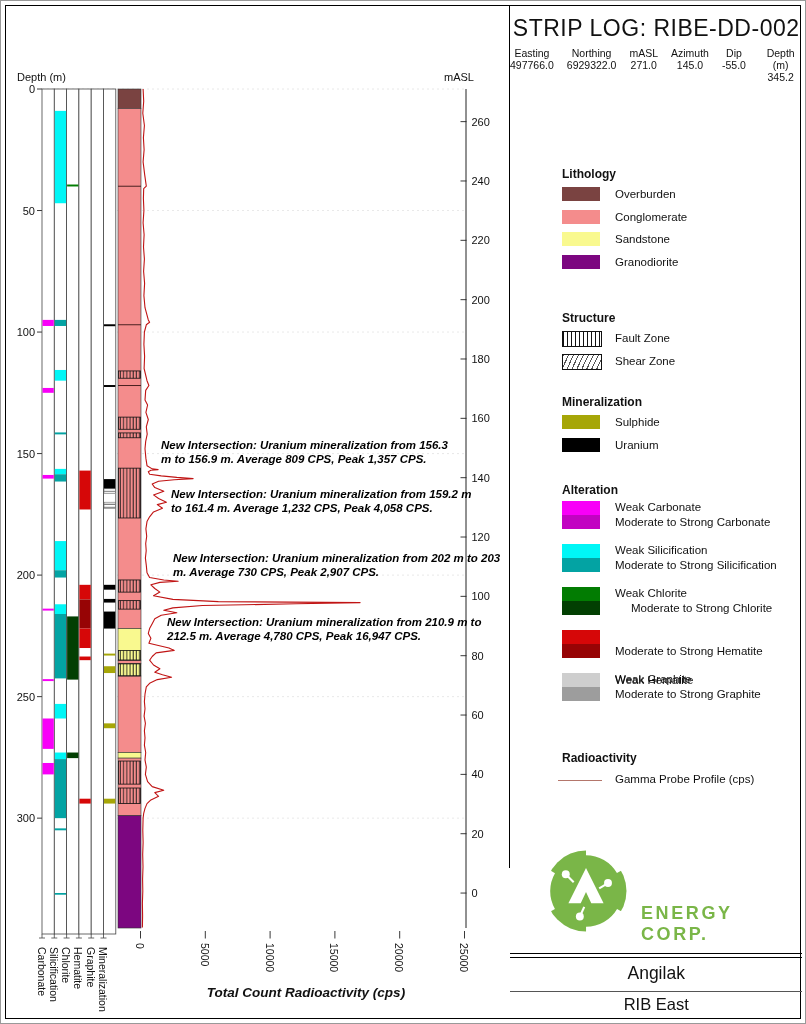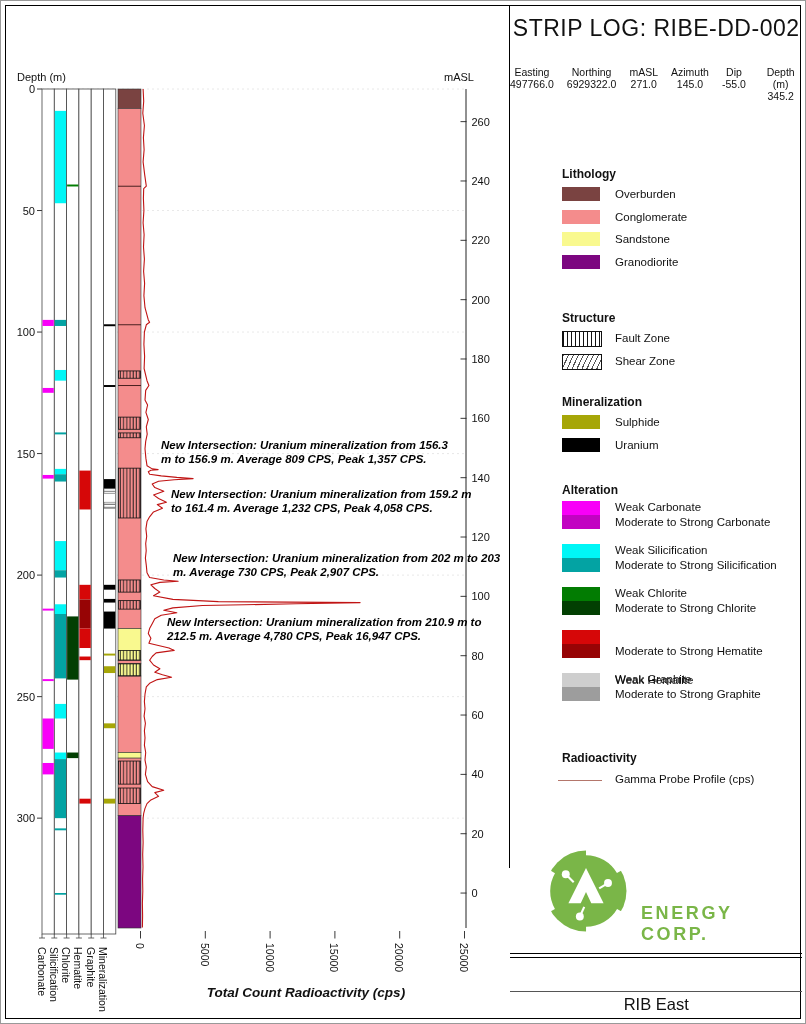--- a/index.html
+++ b/index.html
@@ -15,21 +15,21 @@
   .rad-title{position:absolute;left:143px;top:984px;width:324px;text-align:center;
              font-weight:bold;font-style:italic;font-size:13.5px;}
   .ann{position:absolute;font-weight:bold;font-style:italic;font-size:11.5px;
        line-height:1.18;color:#000;}
   
   .panel{position:absolute;left:508px;top:4px;width:292.4px;height:863px;
          border-left:1.6px solid #000;}
   .hdr-title{position:absolute;left:0;top:10px;width:100%;text-align:center;
              font-size:23px;letter-spacing:.5px;}
   .hdr-fields{position:absolute;left:0;top:42px;width:100%;display:flex;
-              justify-content:center;gap:13px;margin-top:19px;}
+              justify-content:center;gap:13px;}
   .hdr-field{text-align:center;font-size:10.5px;line-height:12px;}
   .hdr-notes{position:absolute;left:0;top:72px;width:100%;text-align:center;
              font-size:10.5px;line-height:12.5px;}
   .legend-title{position:absolute;left:0;top:126px;width:100%;text-align:center;
                 font-weight:bold;font-size:16.5px;}
   .lg-sec-title{position:absolute;left:52px;font-weight:bold;font-size:12px;}
   .lg-label{position:absolute;left:105px;font-size:11.5px;}
   .lg-sw{position:absolute;left:52px;width:38px;}
   .sw-fault{background:repeating-linear-gradient(90deg,#111 0 1px,#fff 1px 4px);
             border:1px solid #111;}
@@ -296,21 +296,21 @@
         <div class="lg-sw" style="top: 510px; height: 14px; background: rgb(194, 3, 194);"></div>
         <div class="lg-label" style="top:496px;">Weak Carbonate</div>
         <div class="lg-label" style="top:510.5px;">Moderate to Strong Carbonate</div>
         <div class="lg-sw" style="top: 539px; height: 14px; background: rgb(0, 246, 246);"></div>
         <div class="lg-sw" style="top: 553px; height: 14px; background: rgb(3, 163, 163);"></div>
         <div class="lg-label" style="top:539px;">Weak Silicification</div>
         <div class="lg-label" style="top:553.5px;">Moderate to Strong Silicification</div>
         <div class="lg-sw" style="top: 582px; height: 14px; background: rgb(2, 124, 2);"></div>
         <div class="lg-sw" style="top: 596px; height: 14px; background: rgb(2, 63, 2);"></div>
         <div class="lg-label" style="top:582px;">Weak Chlorite</div>
-        <div class="lg-label" style="top:596.5px;">Moderate to Strong Chlorite</div>
+        <div class="lg-label" style="top:596.5px;margin-left:16px;">Moderate to Strong Chlorite</div>
         <div class="lg-sw" style="top: 625px; height: 14px; background: rgb(214, 7, 8);"></div>
         <div class="lg-sw" style="top: 639px; height: 14px; background: rgb(151, 4, 5);"></div>
         <div class="lg-label" style="top:625px;margin-top:44px;">Weak Hematite</div>
         <div class="lg-label" style="top:639.5px;">Moderate to Strong Hematite</div>
         <div class="lg-sw" style="top: 668px; height: 14px; background: rgb(206, 206, 206);"></div>
         <div class="lg-sw" style="top: 682px; height: 14px; background: rgb(157, 157, 157);"></div>
         <div class="lg-label" style="top:668px;">Weak Graphite</div>
         <div class="lg-label" style="top:682.5px;">Moderate to Strong Graphite</div>
         <div class="lg-sec-title" style="top:746px;">Radioactivity</div>
         <div class="lg-line" style="top: 775px; border-top-color: rgb(180, 118, 107);"></div>
@@ -335,16 +335,17 @@
           <line x1="27" y1="31" x2="36" y2="40"></line>
             <line x1="75" y1="41" x2="65" y2="47"></line>
             <line x1="43" y1="79" x2="48" y2="68"></line>
         </g>
       </svg>
       <div class="logo-sub">ENERGY CORP.</div>
     </div>
 
     <div class="tb-line" style="top:948px;"></div>
     <div class="tb-line2" style="top:952px;"></div>
+    <div class="tb-text" style="top:958px;font-size:17.5px;">Angilak</div>
     <div class="tb-line2" style="top:986px;border-top-color:#555;"></div>
     <div class="tb-text" style="top:990px;font-size:16.5px;">RIB East</div>
   </div>
 </div>
 
 </body></html>

